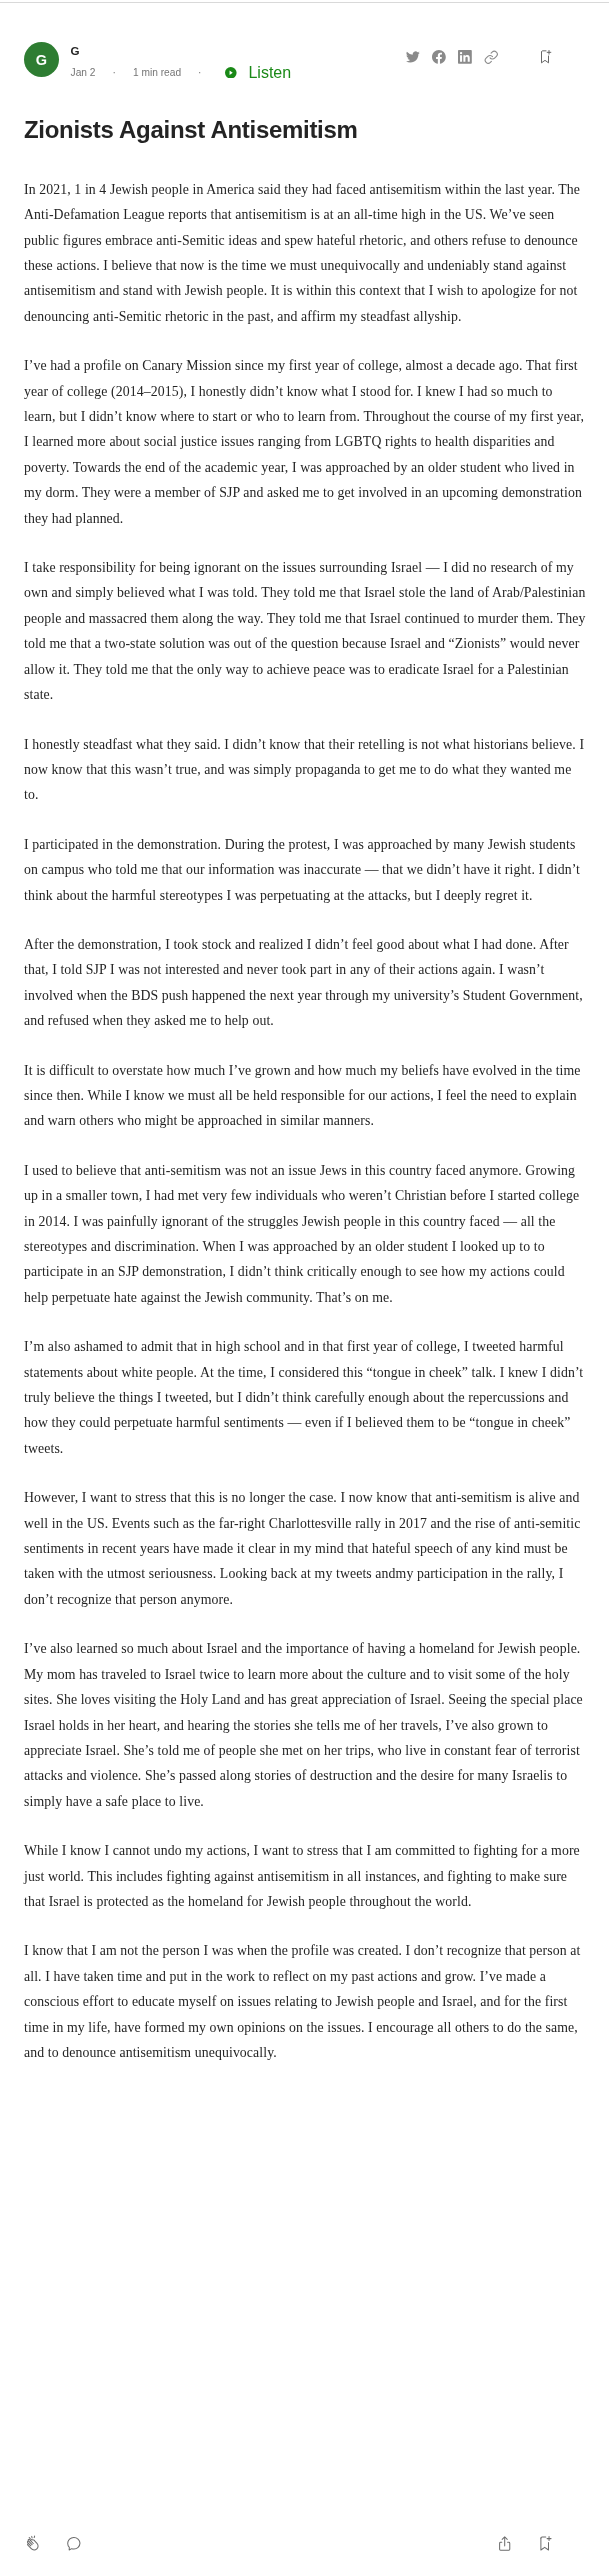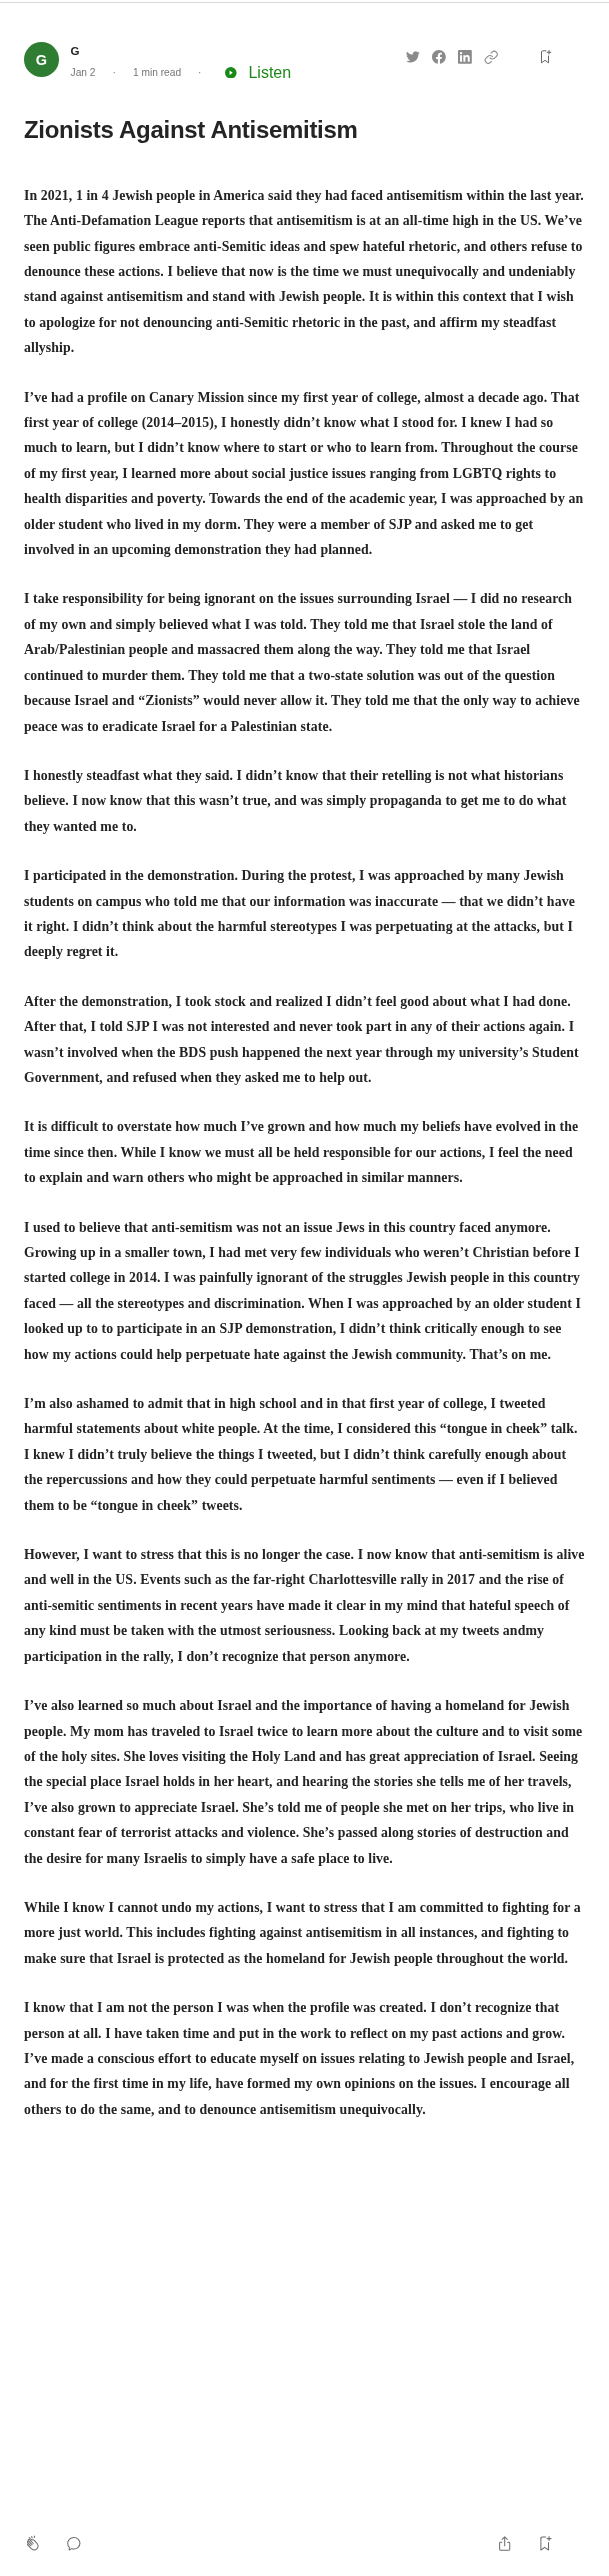--- a/index.html
+++ b/index.html
@@ -20,21 +20,21 @@
   .social { display:flex; align-items:center; gap:12.3px; margin-top:7.3px; }
   .social .icon, .footer .icon { cursor:pointer; }
   .icon svg { display:block; }
   .bookmark-gap { margin-left:26px; }
 
   h1.title { padding:33px 24px 0; font-size:24px; line-height:30.5px; letter-spacing:-0.3px;
              font-weight:bold; color:#242424; }
 
   .article { padding:27.6px 24px 0; font-family:"Liberation Serif", serif;
              font-size:13.8px; line-height:25.4px; color:#242424; }
-  .article p { margin:10px 0 24px 0; letter-spacing:0.1px;font-weight:bold; }
+  .article p { margin:4px 0 24px 0; letter-spacing:0.1px; }
 
   .footer { position:absolute; top:2534px; left:24px; right:57px;
             display:flex; justify-content:space-between; align-items:center; }
   .fgroup { display:flex; align-items:center; gap:22px; }
 </style>
 </head>
 <body>
 
 <div class="page">
   <div class="top-line"></div>

